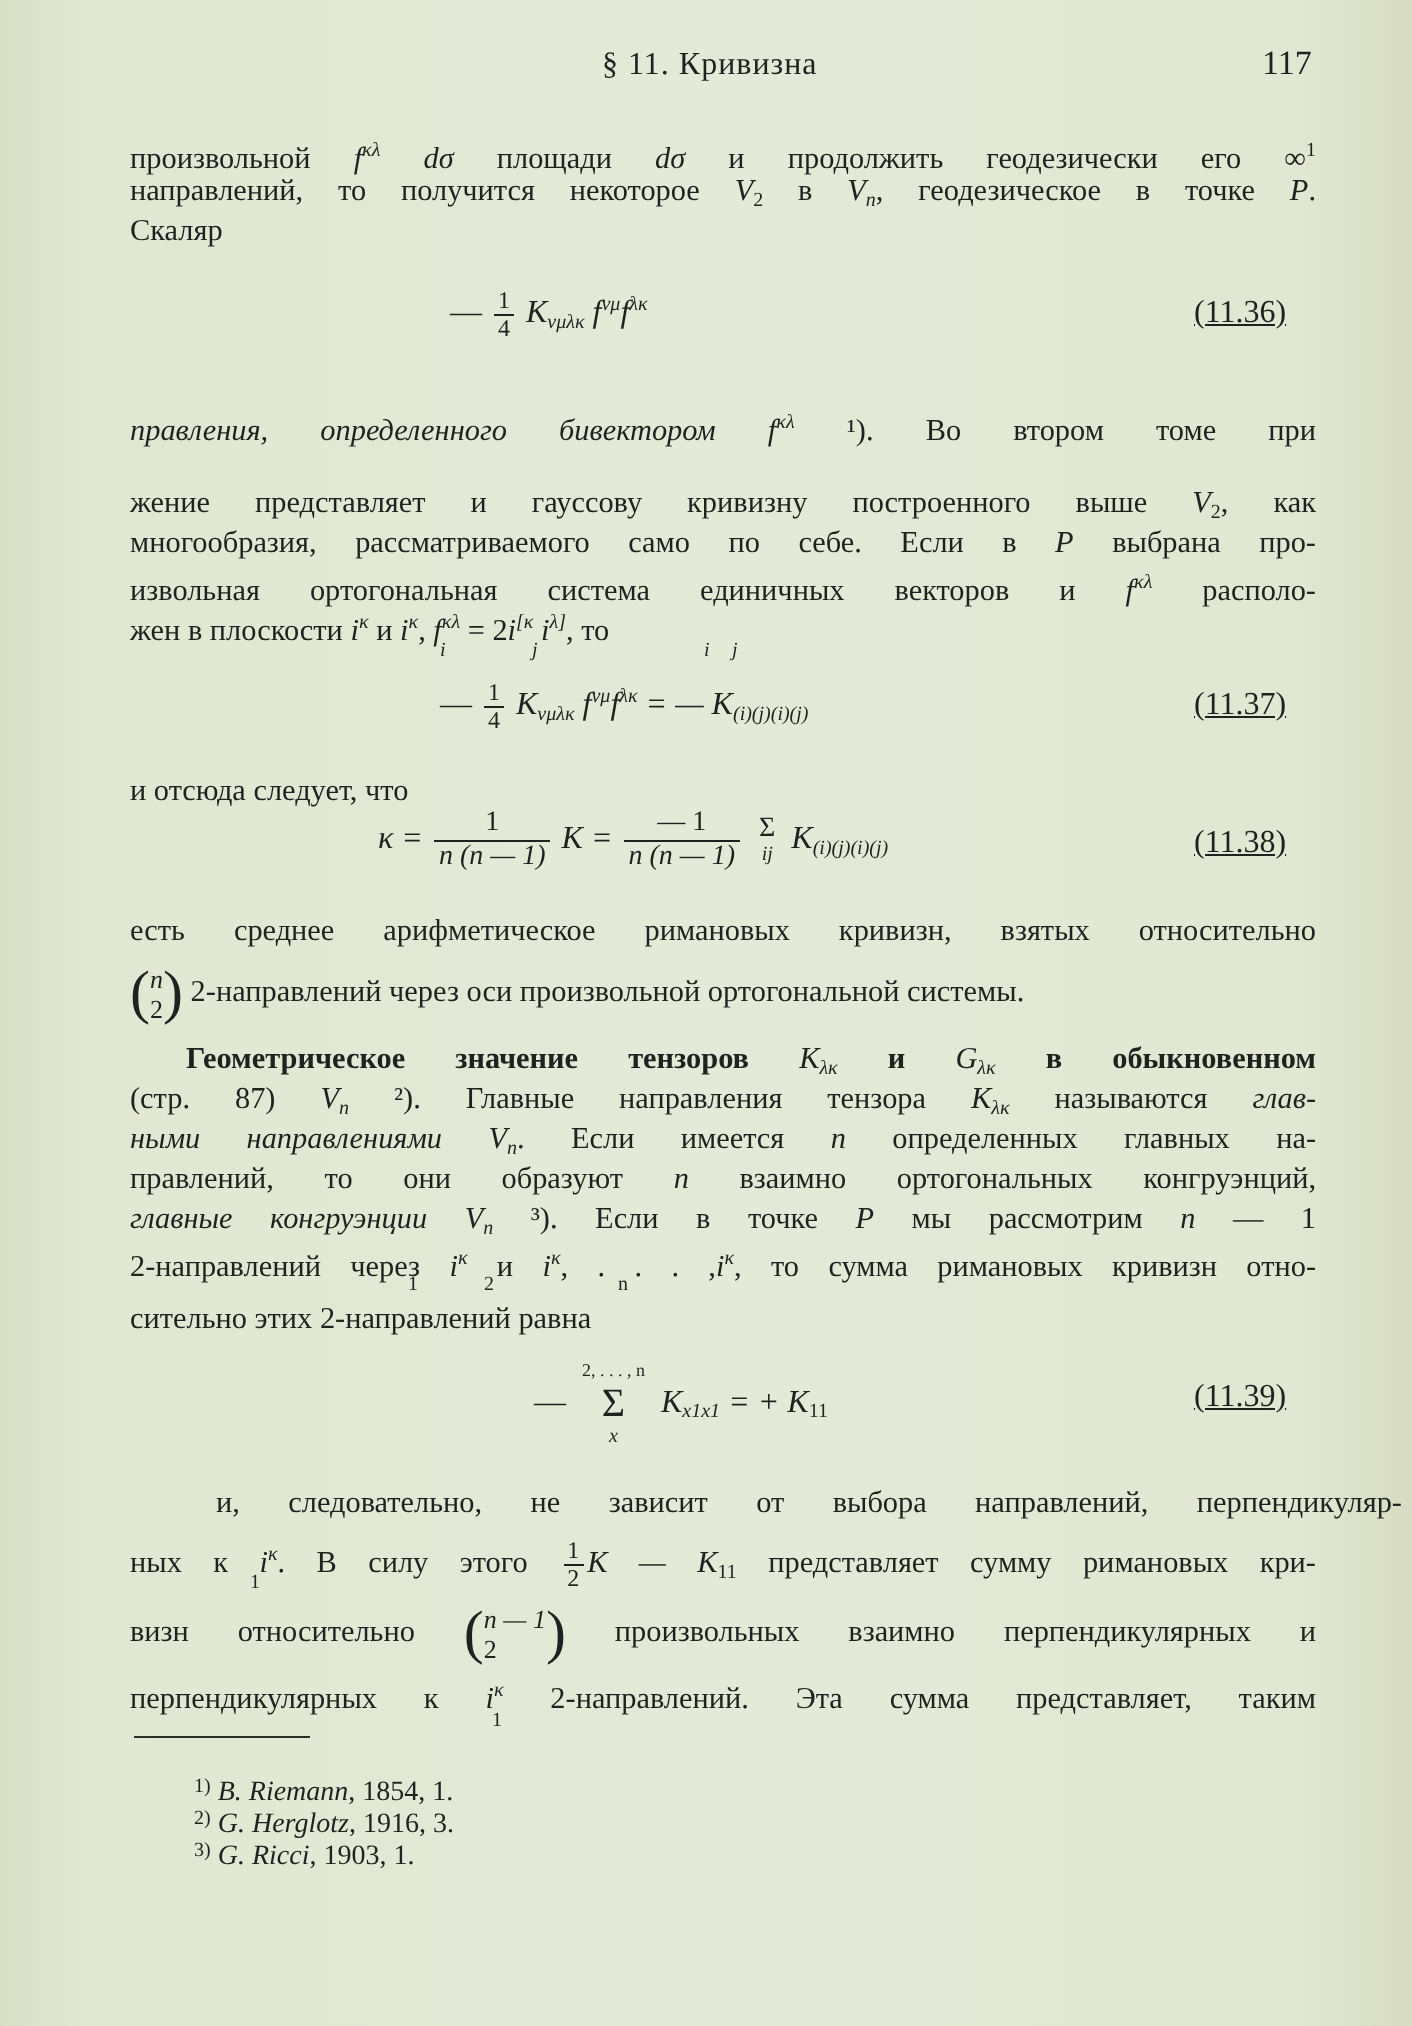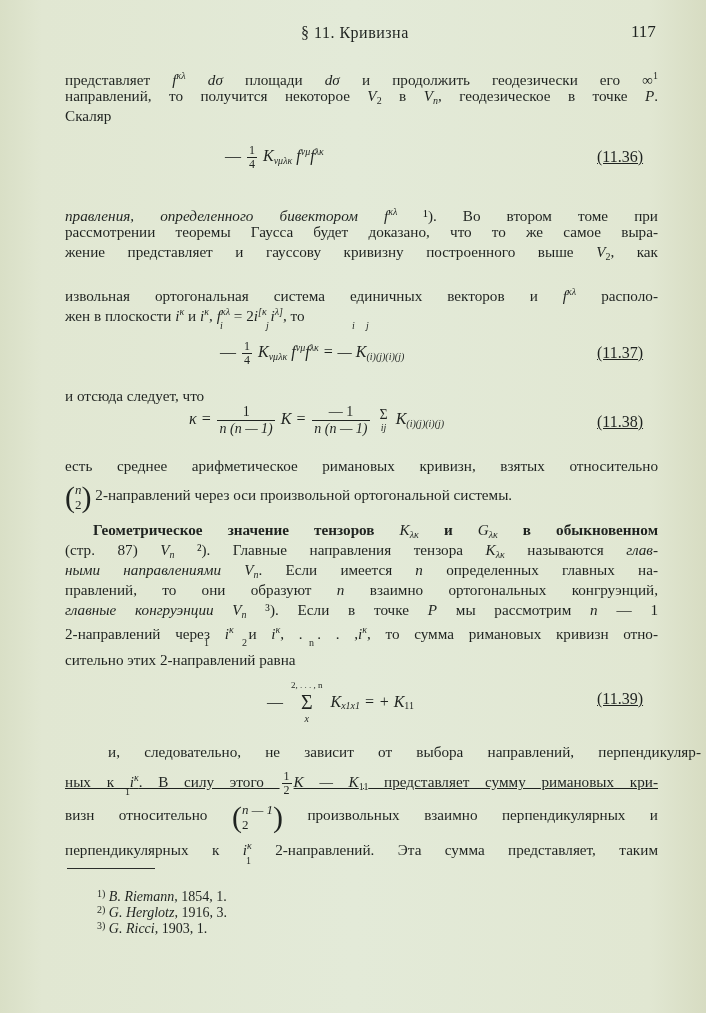--- a/index.html
+++ b/index.html
@@ -35,41 +35,43 @@
 </style>
 </head>
 <body>
 
 <div class="page">
 
   <div class="abs header-title">§ 11. Кривизна</div>
   <div class="abs page-num">117</div>
 
   <div class="line" style="top:66px;">
-    <span>представляет </span><span class="m">f</span><span class="sup m">κλ</span><span class="m"> dσ</span><span> площади </span><span class="m">dσ</span><span> и продолжить геодезически его ∞</span><span class="sup">1</span>
+    <span>произвольной </span><span class="m">f</span><span class="sup m">κλ</span><span class="m"> dσ</span><span> площади </span><span class="m">dσ</span><span> и продолжить геодезически его ∞</span><span class="sup">1</span>
   </div>
   <div class="line" style="top:86px;">
     <span>направлений, то получится некоторое </span><span class="m">V</span><span class="sub">2</span><span> в </span><span class="m">V</span><span class="sub m">n</span><span>, геодезическое в точке </span><span class="m">P</span><span>.</span>
   </div>
   <div class="line last" style="top:106px;">Скаляр</div>
 
   <div class="eq" style="left:208px; top:144px;">
     <span>—</span>
     <span class="frac"><span class="num">1</span><span class="den">4</span></span>
     <span class="m">K</span><span class="sub m">νμλκ</span>
     <span class="m">f</span><span class="sup m">νμ</span><span class="m">f</span><span class="sup m">λκ</span>
   </div>
   <div class="eqno" style="top:148px;">(11.36)</div>
 
   <div class="line" style="top:202px;">
     <span class="m">правления, определенного бивектором f</span><span class="sup m">κλ</span><span> ¹). Во втором томе при</span>
   </div>
-  <div class="line" style="top:222px;">рассмотрении теоремы Гаусса будет доказано, что то же самое выра-</div>
   <div class="line" style="top:242px;">
     <span>жение представляет и гауссову кривизну построенного выше </span><span class="m">V</span><span class="sub">2</span><span>, как</span>
+  </div>
+  <div class="line" style="top:262px;">
+    <span>многообразия, рассматриваемого само по себе. Если в </span><span class="m">P</span><span> выбрана про-</span>
   </div>
   <div class="line" style="top:282px;">
     <span>извольная ортогональная система единичных векторов и </span><span class="m">f</span><span class="sup m">κλ</span><span> располо-</span>
   </div>
   <div class="line last" style="top:302px;">
     <span>жен в плоскости </span><span class="m">i</span><span class="sup m">κ</span><span> и </span><span class="m">i</span><span class="sup m">κ</span><span>, </span><span class="m">f</span><span class="sup m">κλ</span><span> = 2</span><span class="m">i</span><span class="sup m">[κ</span><span class="m"> i</span><span class="sup m">λ]</span><span>, то</span>
   </div>
   <span class="under-idx" style="left:203px; top:320px;">i</span>
   <span class="under-idx" style="left:249px; top:320px;">j</span>
   <span class="under-idx" style="left:335px; top:320px;">i</span>
@@ -126,21 +128,21 @@
 
   <div class="eq" style="left:250px; top:678px;">
     <span style="vertical-align:middle;">—</span>
     <span class="frac" style="line-height:14px;"><span class="den" style="font-size:9px;">2, . . . , n</span><span class="den" style="font-size:20px;line-height:20px;">Σ</span><span class="den m" style="font-size:10px;">x</span></span>
     <span class="m" style="vertical-align:middle;">K</span><span class="sub m">x1x1</span>
     <span class="m" style="vertical-align:middle;">= + K</span><span class="sub">11</span>
   </div>
   <div class="eqno" style="top:690px;">(11.39)</div>
 
   <div class="line" style="top:742px;margin-left:43px;">и, следовательно, не зависит от выбора направлений, перпендикуляр-</div>
-  <div class="line" style="top:768px;text-decoration:underline;">
+  <div class="line" style="top:768px;">
     <span>ных к </span><span class="m">i</span><span class="sup m">κ</span><span>. В силу этого </span><span class="frac"><span class="num">1</span><span class="den">2</span></span><span class="m">K — K</span><span class="sub">11</span><span> представляет сумму римановых кри-</span>
   </div>
   <span class="under-idx" style="left:108px; top:786px; font-style:normal;">1</span>
   <div class="line" style="top:802px;">
     <span>визн относительно </span><span class="binom"><span class="paren">(</span><span class="stack"><span class="m">n — 1</span><br><span>2</span></span><span class="paren">)</span></span><span> произвольных взаимно перпендикулярных и</span>
   </div>
   <div class="line" style="top:836px;">
     <span>перпендикулярных к </span><span class="m">i</span><span class="sup m">κ</span><span> 2-направлений. Эта сумма представляет, таким</span>
   </div>
   <span class="under-idx" style="left:229px; top:855px; font-style:normal;">1</span>

